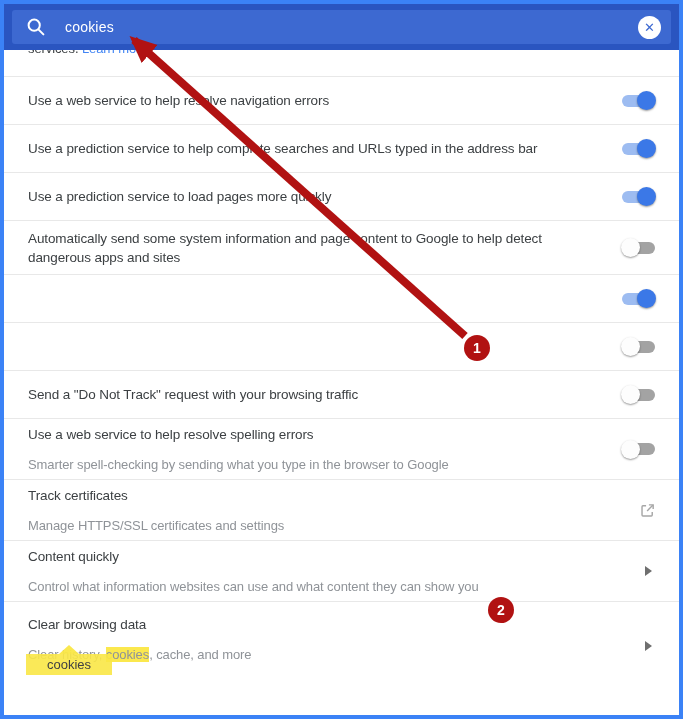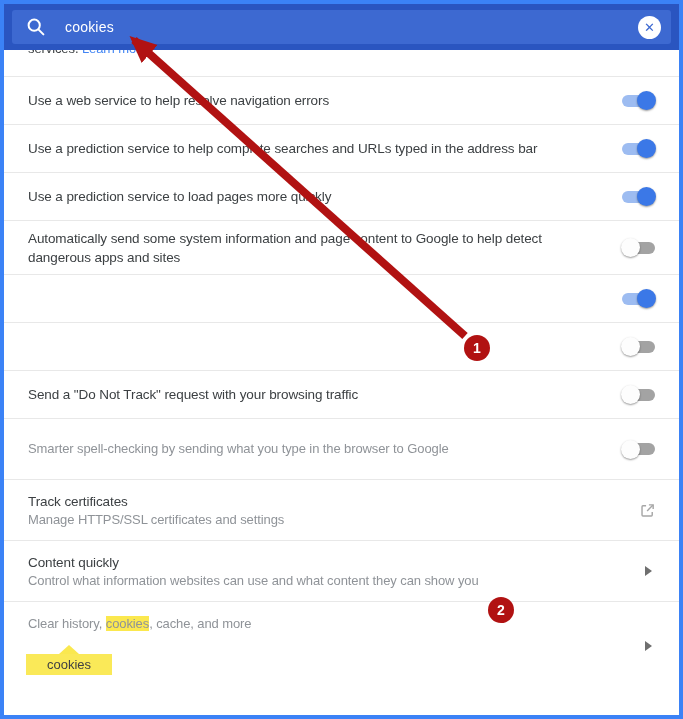--- a/index.html
+++ b/index.html
@@ -61,21 +61,21 @@
   }
   .row-s { height: 48px; }
   .row-m { height: 54px; }
   .row-d { height: 61px; }
   .row-last { height: 76px; align-items: flex-start; padding-top: 13px; }
   .row-text { flex: 1 1 auto; padding-right: 16px; max-width: 596px; }
   .row-title {
     font-size: 13.5px; line-height: 19px; color: #3c4043; letter-spacing: -0.1px;
   }
   .row-sub {
-    font-size: 13px; line-height: 18px; color: #8f9398; margin-top: 0;
+    font-size: 13px; line-height: 18px; color: #8f9398; margin-top: 12px;
     letter-spacing: -0.1px;
   }
   .control {
     flex: 0 0 auto; margin-right: 23px; margin-left: auto;
     display: flex; align-items: center; justify-content: flex-end; min-width: 36px;
   }
   
   .toggle { position: relative; width: 35px; height: 19px; cursor: pointer; }
   .toggle .track {
     position: absolute; left: 1px; right: 1px; top: 3.5px; height: 12px;
@@ -211,20 +211,21 @@
     <div class="control">
         <span class="toggle off">
           <span class="track"></span>
           <span class="knob"></span>
         </span>
       </div>
   </div>
 
   <div class="row row-d">
     <div class="row-text">
+      <div class="row-title">Use a web service to help resolve spelling errors</div>
       <div class="row-sub">Smarter spell-checking by sending what you type in the browser to Google</div>
     </div>
     <div class="control">
         <span class="toggle off">
           <span class="track"></span>
           <span class="knob"></span>
         </span>
       </div>
   </div>
 
@@ -247,20 +248,21 @@
       <div class="row-title">Content quickly</div>
       <div class="row-sub">Control what information websites can use and what content they can show you</div>
     </div>
     <div class="control">
         <span class="chevron"></span>
       </div>
   </div>
 
   <div class="row row-last">
     <div class="row-text">
+      <div class="row-title">Clear browsing data</div>
       <div class="row-sub"><span>Clear history, </span><span class="hl">cookies</span><span>, cache, and more</span></div>
     </div>
     <div class="control" style="align-self:center">
         <span class="chevron"></span>
       </div>
   </div>
 
   <svg class="overlay" width="683" height="719" viewBox="0 0 683 719">
     <defs>
       <marker id="ah" markerUnits="userSpaceOnUse" markerWidth="30" markerHeight="30" refX="21" refY="15" orient="auto">

